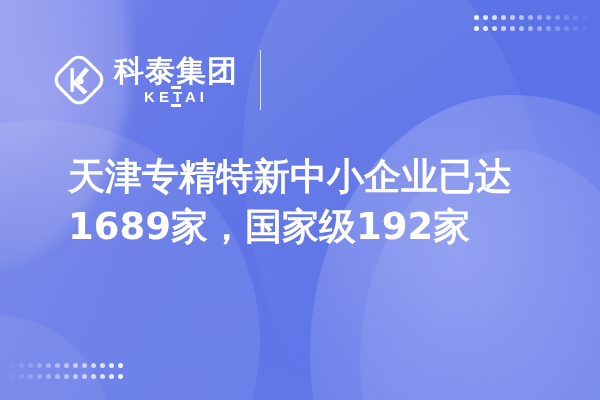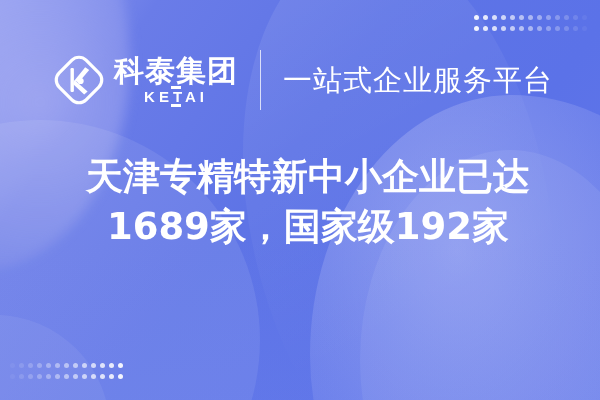--- a/index.html
+++ b/index.html
@@ -202,30 +202,29 @@
     color: #ffffff;
     letter-spacing: 1px;
     line-height: 1.3;
     margin-top: 4px;
     white-space: nowrap;
   }
 
   
   .headline {
     position: absolute;
-    left: 58px;
+    left: 68px;
     top: 152px;
     width: 500px;
     font-family: "DejaVu Sans", "Liberation Sans", sans-serif;
     font-weight: bold;
     font-size: 37px;
     line-height: 1.35;
     color: #ffffff;
     letter-spacing: 0px;
-    text-align: center;
   }
 </style>
 </head>
 <body>
 
 <div class="banner">
 
   <div class="bg-layer">
     <div class="blob-topleft"></div>
     <div class="blob-bottomleft"></div>
@@ -316,20 +315,19 @@
           <span class="rule"></span>
           <span class="logo-en">KETAI</span>
           <span class="rule"></span>
         </div>
       </div>
     </div>
 
     <div class="divider"></div>
 
     <div class="tagline">
-      <div class="tagline-main">一站式企业服务平台</div>
     </div>
 
   </div>
 
   <div class="headline">天津专精特新中小企业已达1689家，国家级192家</div>
 
 </div>
 
 </body></html>

